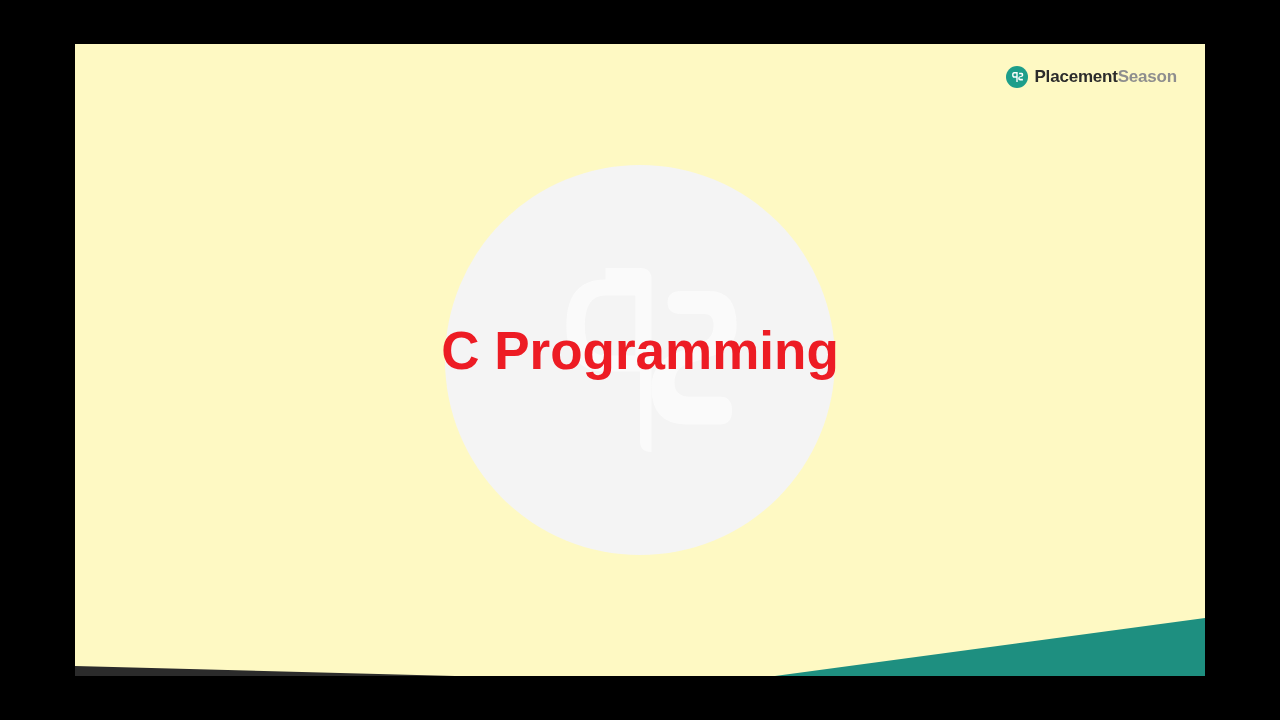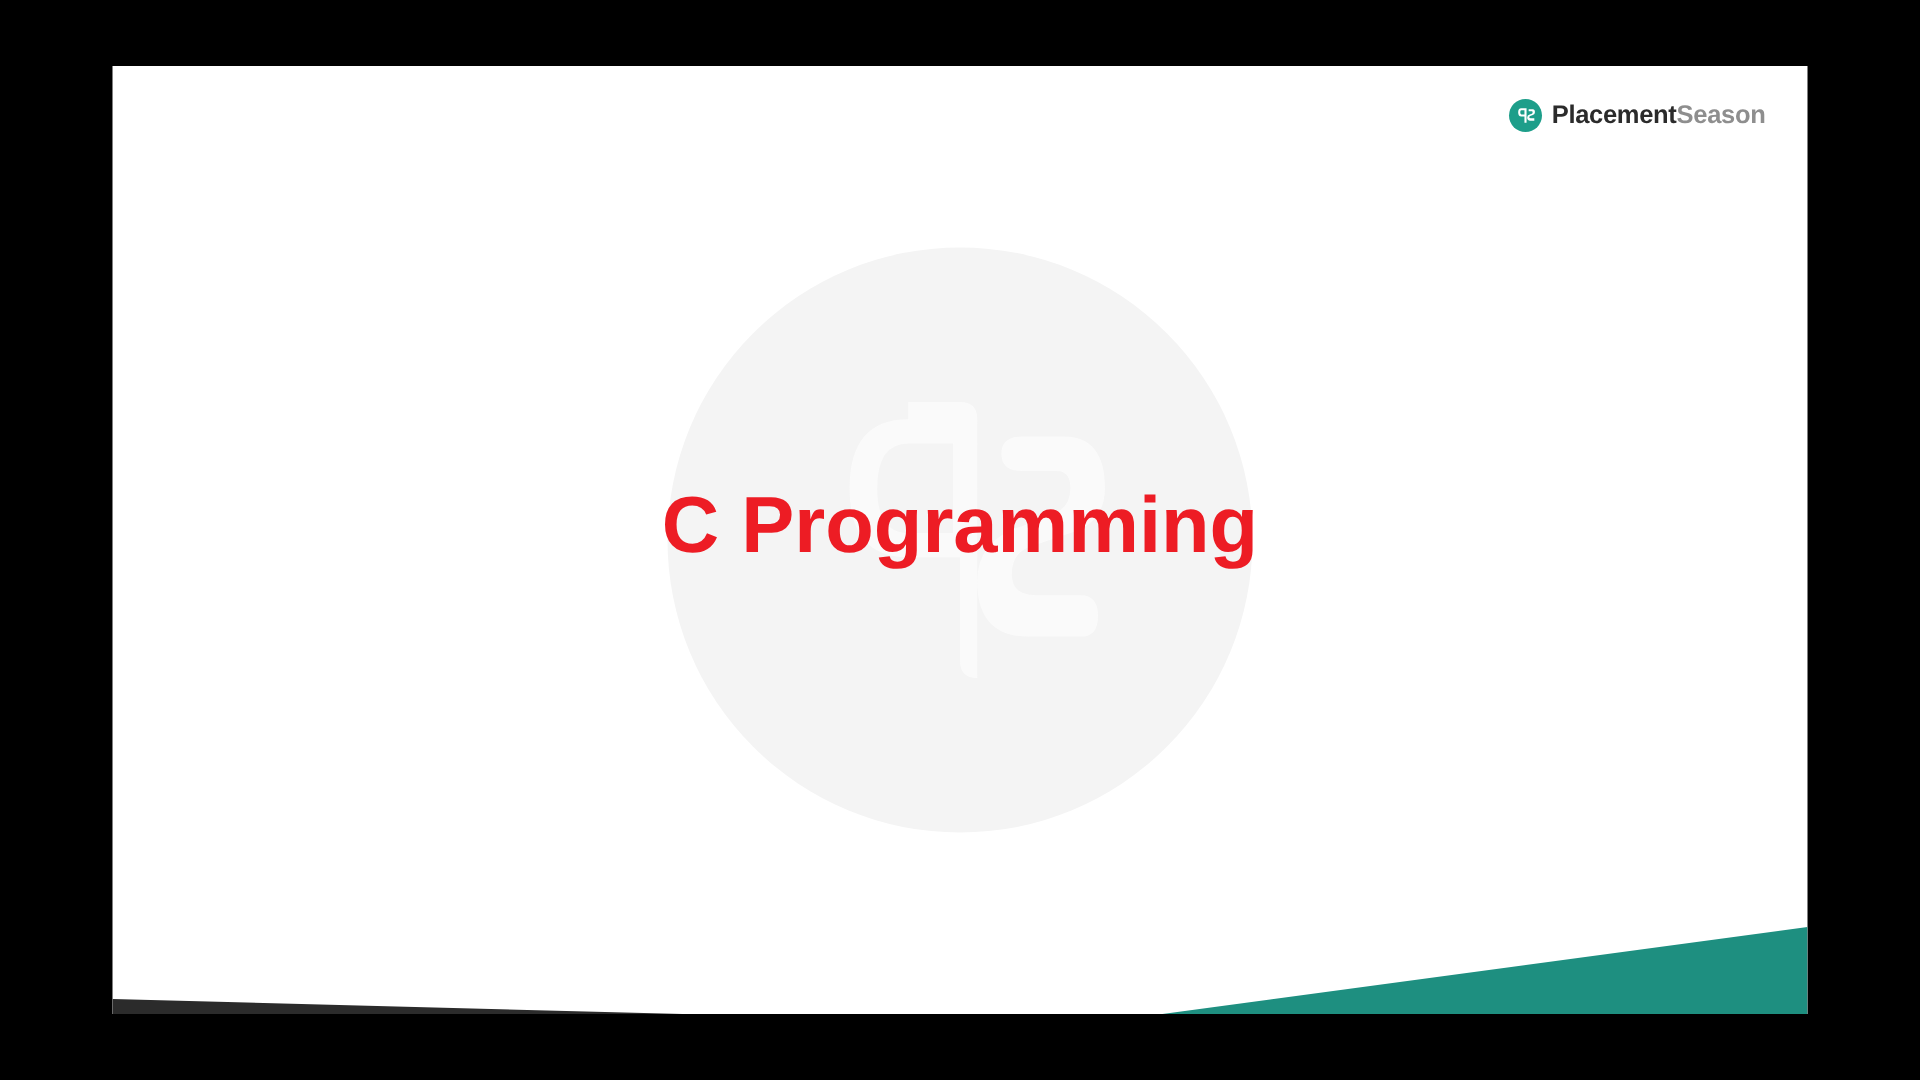--- a/index.html
+++ b/index.html
@@ -13,21 +13,21 @@
       background: #000;
       display: flex;
       align-items: center;
       justify-content: center;
       font-family: Arial, Helvetica, sans-serif;
       overflow: hidden;
     }
     .slide {
       width: 1130px;
       height: 632px;
-      background: #ffffff;
+      background: #fef9c3;
       position: relative;
       overflow: hidden;
     }
     .logo {
       position: absolute;
       top: 22px;
       right: 28px;
       display: flex;
       align-items: center;
       gap: 6px;

